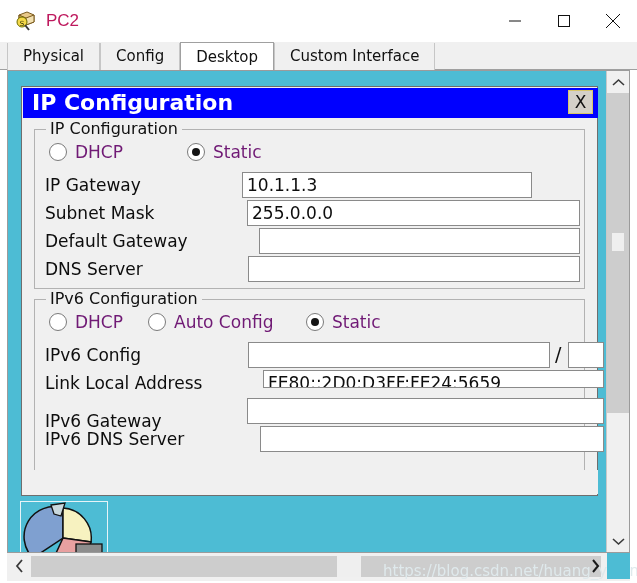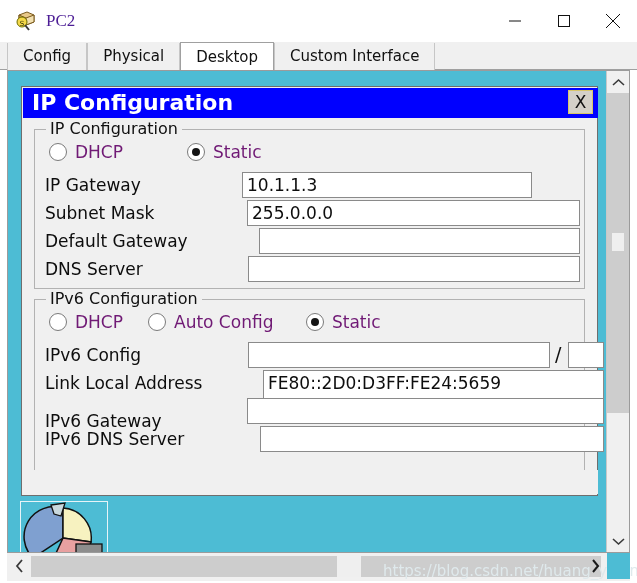--- a/index.html
+++ b/index.html
@@ -20,21 +20,21 @@
     position:absolute;left:0;top:0;width:637px;height:42px;
     background:#ffffff;
   }
   .title-left{
     position:absolute;left:14px;top:6px;display:flex;align-items:center;gap:8px;height:30px;
   }
   .app-icon{
     position:relative;width:24px;height:24px;
   }
   .title-text{
-    font-size:17px;color:#4c1d95;font-family:Liberation Serif, serif;
+    font-size:17px;color:#be185d;font-family:Liberation Sans, sans-serif;
     letter-spacing:0px;
   }
   .winbtns{position:absolute;right:0;top:0;height:42px;display:flex;}
   .winbtn{
     width:49px;height:42px;display:flex;align-items:center;justify-content:center;
     background:#ffffff;
   }
   .winbtn svg{display:block;}
 
   
@@ -187,22 +187,22 @@
         <svg width="14" height="14" viewBox="0 0 14 14">
             <line x1="0" y1="0" x2="14" y2="14" stroke="#111" stroke-width="1"></line>
             <line x1="14" y1="0" x2="0" y2="14" stroke="#111" stroke-width="1"></line>
           </svg>
       </div>
     </div>
   </div>
 
   <div class="tabstrip">
     <div class="tabs">
+      <div class="tab">Physical</div>
       <div class="tab">Config</div>
-      <div class="tab">Physical</div>
       <div class="tab active">Desktop</div>
       <div class="tab">Custom Interface</div>
     </div>
   </div>
 
   <div class="desktop">
 
     <div class="desk-icon">
       <svg width="86" height="58" viewBox="0 0 86 58">
         <path d="M12 56 A30 30 0 0 1 42 6 L42 36 Z" fill="#7fa0d0" stroke="#111" stroke-width="1.5"></path>
@@ -259,21 +259,21 @@
           <span class="radio checked"></span>
           <span class="radio-label">Static</span>
         </div>
 
         <div class="field-label" style="left:10px;top:45px;">IPv6 Config</div>
         <div class="field-input" style="left:213px;top:42px;width:302px;height:26px;"></div>
         <span class="slash" style="left:520px;top:43px;">/</span>
         <div class="field-input" style="left:533px;top:42px;width:36px;height:26px;"></div>
 
         <div class="field-label" style="left:10px;top:73px;">Link Local Address</div>
-        <div class="field-input" style="left:228px;top:70px;width:341px;height:29px;">FE80::2D0:D3FF:FE24:5659</div>
+        <div class="field-input" style="left:228px;top:70px;width:341px;height:18px;">FE80::2D0:D3FF:FE24:5659</div>
 
         <div class="field-label" style="left:10px;top:111px;text-align:right;">IPv6 Gateway</div>
         <div class="field-input" style="left:212px;top:98px;width:357px;height:26px;"></div>
 
         <div class="field-label" style="left:10px;top:129px;">IPv6 DNS Server</div>
         <div class="field-input" style="left:225px;top:126px;width:344px;height:26px;"></div>
       </div>
 
       <div class="ipd-bottom"></div>
     </div>

